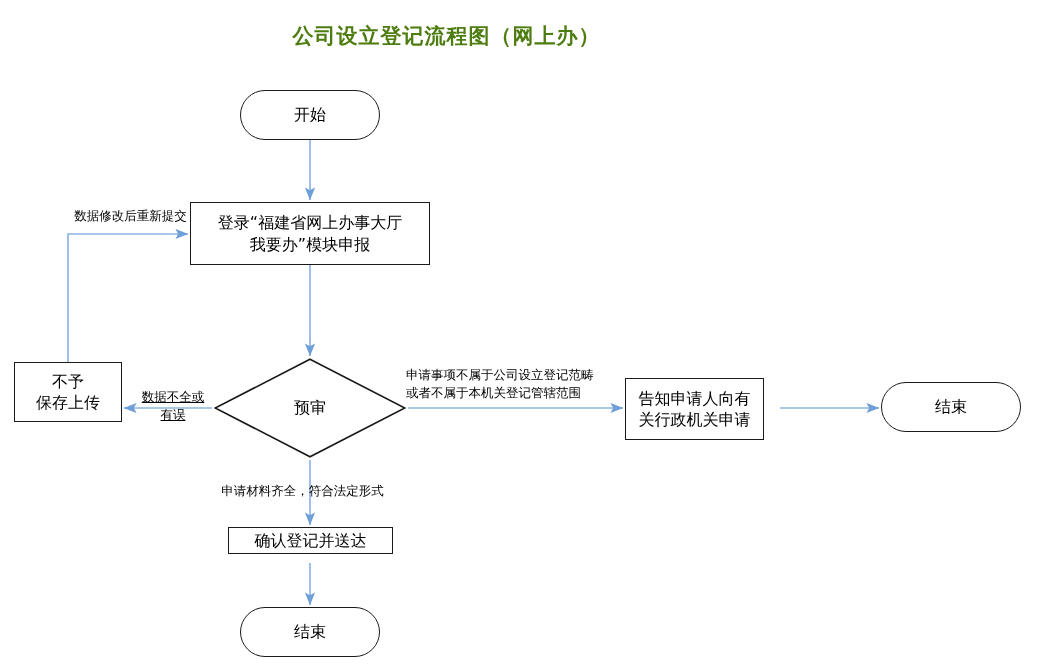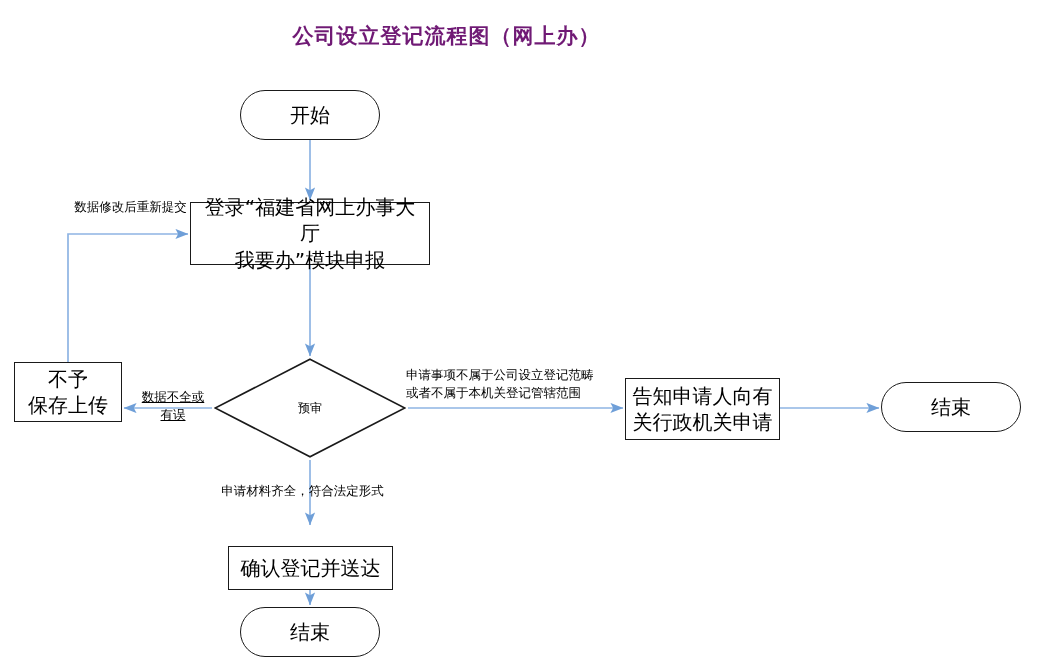--- a/index.html
+++ b/index.html
@@ -37,88 +37,88 @@
   
   .chart-title {
     position: absolute;
     left: 0;
     top: 22px;
     width: 893px;
     text-align: center;
     font-size: 21px;
     font-weight: bold;
     letter-spacing: 1px;
-    color: #701a75;
+    color: #4d7c0f;
   }
 
   
   .node {
     position: absolute;
     display: flex;
     align-items: center;
     justify-content: center;
     text-align: center;
     background: #ffffff;
     color: #000000;
     line-height: 1.32;
     white-space: pre-line;
   }
 
   .node-terminator {
     border: 1.4px solid #1a1a1a;
     border-radius: 999px;
-    font-size: 20px;
+    font-size: 16px;
   }
 
   .node-process {
     border: 1.4px solid #1a1a1a;
-    font-size: 20px;
+    font-size: 16px;
     padding: 2px 4px;
   }
 
   .node-decision-wrap {
     position: absolute;
     display: flex;
     align-items: center;
     justify-content: center;
   }
   .node-decision-wrap .diamond-shape {
     position: absolute;
     left: 0; top: 0;
     width: 100%; height: 100%;
   }
   .node-decision-wrap .diamond-label {
     position: relative;
     z-index: 2;
-    font-size: 12px;
+    font-size: 16px;
     text-align: right;
   }
 
   
   .edge-label {
     position: absolute;
     font-size: 12.5px;
     line-height: 1.45;
     color: #000000;
     white-space: pre-line;
     text-align: center;
   }
   .edge-label.left-align { text-align: left; }
 
   
   #node-start        { left: 240px; top: 90px;  width: 140px; height: 50px; }
   #node-login        { left: 190px; top: 202px; width: 240px; height: 63px; }
   #node-decision     { left: 214px; top: 358px; width: 192px; height: 100px; }
   #node-reject       { left: 14px;  top: 362px; width: 108px; height: 60px; }
-  #node-notify       { left: 625px; top: 378px; width: 155px; height: 62px; }
+  #node-notify       { left: 625px; top: 378px; width: 139px; height: 62px; }
   #node-end-right    { left: 881px; top: 382px; width: 140px; height: 50px; }
-  #node-confirm      { left: 228px; top: 546px; width: 165px; height: 44px; }
+  #node-confirm      { left: 228px; top: 527px; width: 165px; height: 27px; }
   #node-end-bottom   { left: 240px; top: 607px; width: 140px; height: 50px; }
 
-  #label-resubmit    { left: 58px;  top: 198px; width: 145px; }
+  #label-resubmit    { left: 58px;  top: 207px; width: 145px; }
   #label-incomplete  { left: 132px; top: 388px; width: 82px; text-decoration: underline;  }
   #label-outofscope  { left: 406px; top: 366px; width: 215px; }
   #label-qualified   { left: 205px; top: 482px; width: 195px; }
 </style>
 </head>
 <body>
 
 <div id="flowchart-canvas">
 
   <div class="chart-title">公司设立登记流程图（网上办）</div>

